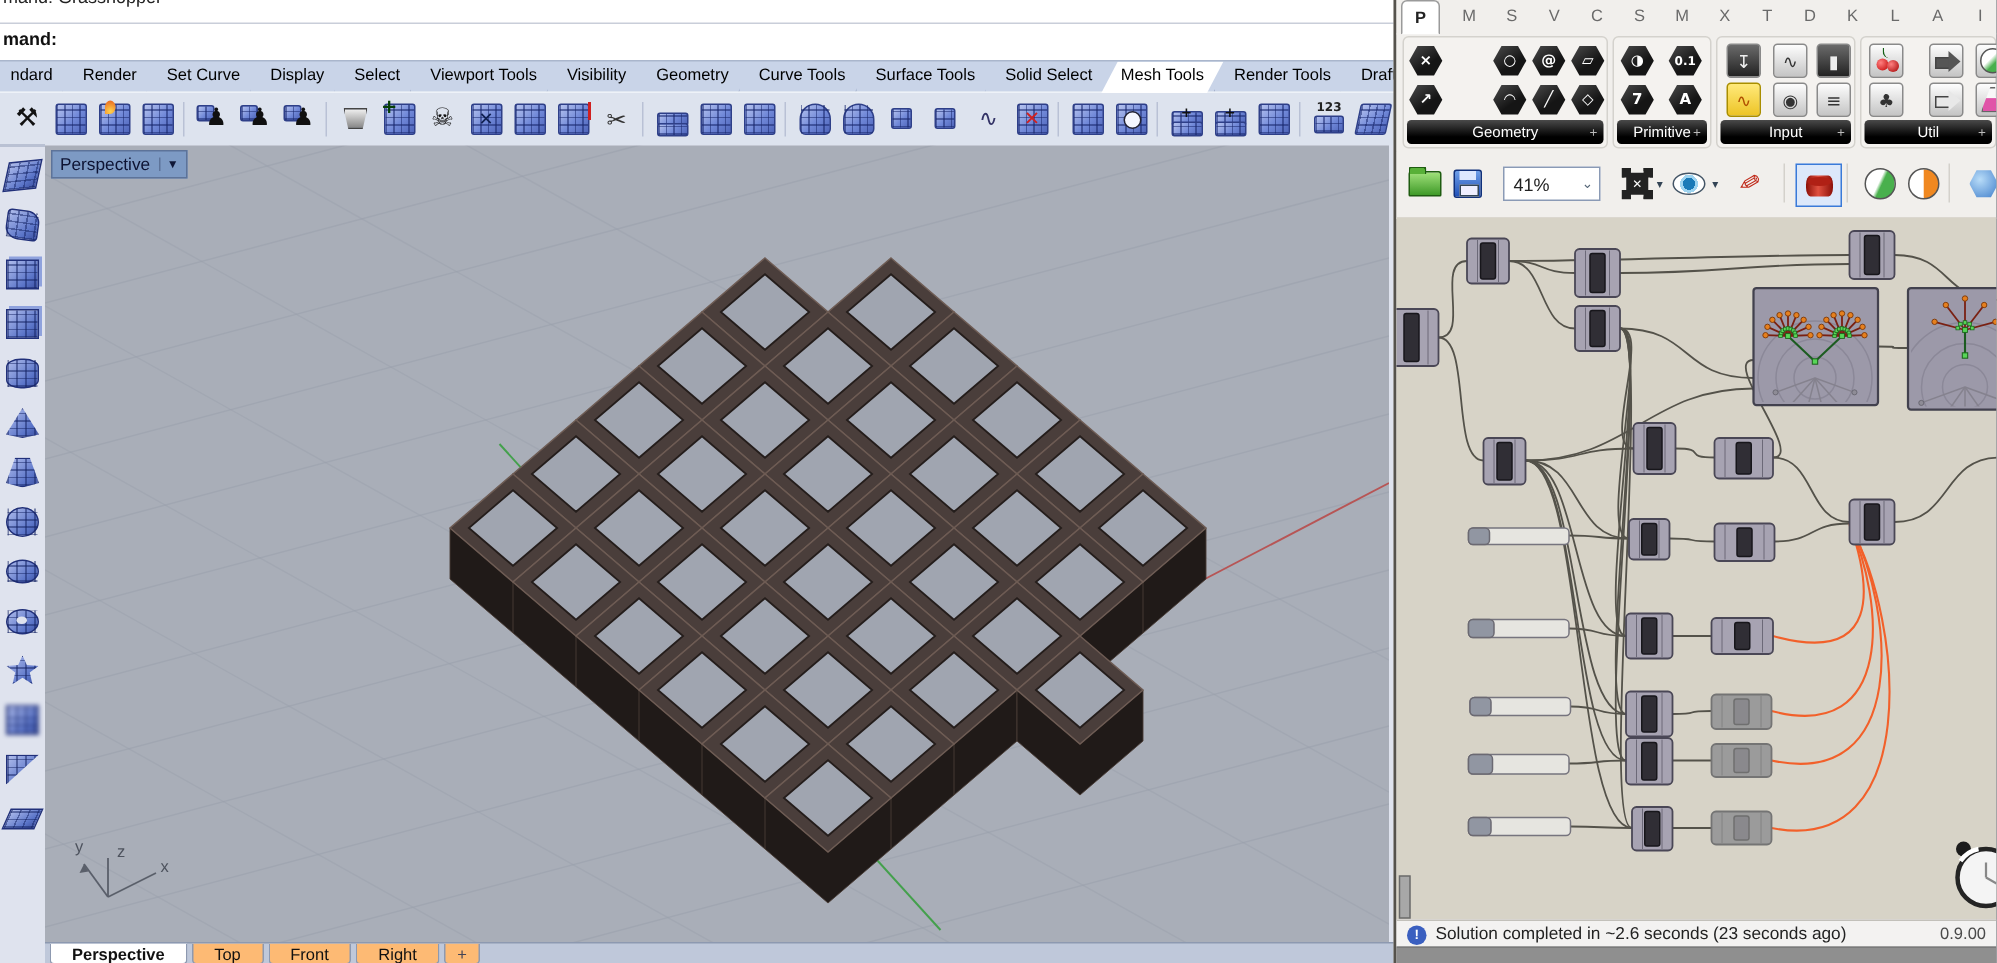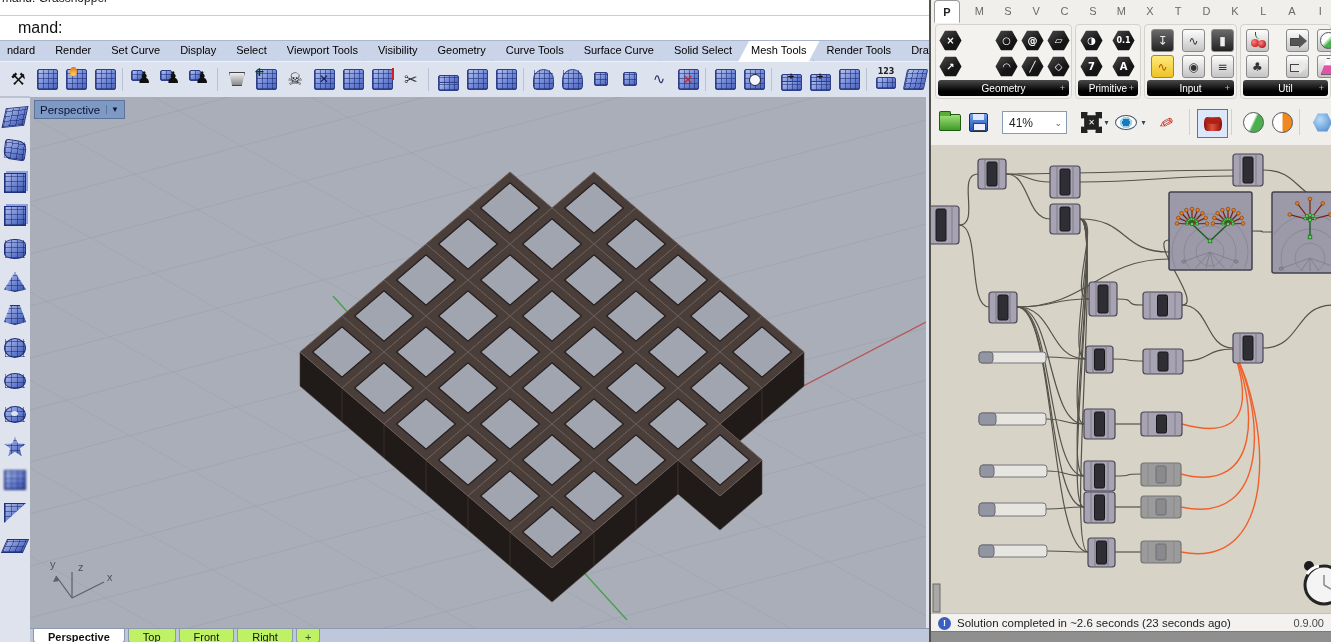--- a/index.html
+++ b/index.html
@@ -3,21 +3,21 @@
 <meta charset="utf-8">
 <style>
   html,body{margin:0;padding:0;background:#666;}
   #screen{position:relative;width:1331px;height:642px;overflow:hidden;background:#dfe3ee;
     font-family:"Liberation Sans","DejaVu Sans",sans-serif;-webkit-user-select:none;user-select:none;}
   .abs{position:absolute;}
   
   #rh-history{left:0;top:0;width:930px;height:6px;overflow:hidden;background:#fff;}
   #rh-history span{display:block;margin-top:-9px;font-size:12px;color:#222;padding-left:2px;}
   #rh-div1{left:0;top:15px;width:930px;height:1px;background:#c9ced9;}
-  #rh-prompt{left:18px;top:19px;font-size:16px;font-weight:normal;color:#111;}
+  #rh-prompt{left:2px;top:19px;font-size:12px;font-weight:bold;color:#111;}
   #rh-cmdbg{left:0;top:6px;width:930px;height:34px;background:#fff;}
   #rh-tabs{left:0;top:40px;width:930px;height:21px;background:#c9d4e8;border-top:1px solid #aab6cc;
     display:flex;align-items:stretch;overflow:hidden;}
   .rtab{position:relative;flex:0 0 auto;font-size:11px;color:#000;padding:3px 13px 0 13px;margin-left:-7px;
     clip-path:polygon(11px 0,100% 0,calc(100% - 11px) 100%,0 100%);background:transparent;cursor:default;}
   .rtab.active{background:#fff;z-index:3;}
   .rtab:not(.active){border-left:1px solid #97a5c2;}
   #rh-toolbar{left:0;top:61px;width:930px;height:35px;background:#dde3ee;border-top:1px solid #eef2f8;}
   .ricon{position:absolute;top:4px;width:26px;height:26px;display:flex;align-items:center;justify-content:center;cursor:pointer;}
   .meshtile{width:19px;height:19px;border:1px solid #2e3f88;border-radius:2px;
@@ -37,21 +37,21 @@
     background:repeating-linear-gradient(0deg,rgba(20,35,100,.5) 0 1px,transparent 1px 5px),
                repeating-linear-gradient(90deg,rgba(20,35,100,.5) 0 1px,transparent 1px 6px);}
   
   #rh-viewport{left:30px;top:97px;width:896px;height:531px;background:#a9aeb8;overflow:hidden;cursor:crosshair;}
   #vp-label{left:4px;top:3px;height:17px;display:flex;align-items:center;background:#7d9ac4;
     border:1px solid #5d7399;color:#0d1333;font-size:11.5px;padding:0 5px;gap:6px;cursor:pointer;}
   #vp-label .dd{border-left:1px solid #5d7399;padding-left:4px;font-size:8px;color:#101838;}
   
   #rh-bottabs{left:30px;top:628px;width:900px;height:14px;background:#bfc8da;border-top:1px solid #8d99b0;
     display:flex;overflow:hidden;}
-  .btab{flex:0 0 auto;font-size:11px;color:#111;background:#bef264;border:1px solid #8d99b0;border-top:none;
+  .btab{flex:0 0 auto;font-size:11px;color:#111;background:#fdba74;border:1px solid #8d99b0;border-top:none;
     padding:2px 14px 10px 14px;margin-left:3px;border-radius:0 0 3px 3px;cursor:pointer;}
   .btab.active{background:#fff;font-weight:bold;}
   .btab.plus{padding:2px 8px 10px 8px;color:#445;}
   
   #gh{left:929px;top:0;width:402px;height:642px;background:#f1efec;border-left:2px solid #55524c;box-sizing:border-box;}
   #gh-tabs{position:absolute;left:0;top:0;width:100%;height:22px;background:#f1efec;border-bottom:1px solid #a9a9a9;}
   .gtab{position:absolute;top:0;height:21px;font-size:11px;color:#6a6a6a;display:flex;align-items:center;justify-content:center;cursor:pointer;}
   .gtab.active{background:#fff;border:1px solid #9a9a9a;border-bottom:1px solid #fff;border-radius:4px 4px 0 0;
     color:#222;font-weight:bold;z-index:2;}
   #gh-pal{position:absolute;left:0;top:22px;width:100%;height:79px;background:#f1efec;}
@@ -99,21 +99,21 @@
     <div class="abs" id="rh-tabs">
         <div class="rtab">ndard</div>
         <div class="rtab">Render</div>
         <div class="rtab">Set Curve</div>
         <div class="rtab">Display</div>
         <div class="rtab">Select</div>
         <div class="rtab">Viewport Tools</div>
         <div class="rtab">Visibility</div>
         <div class="rtab">Geometry</div>
         <div class="rtab">Curve Tools</div>
-        <div class="rtab">Surface Curve</div>
+        <div class="rtab">Surface Tools</div>
         <div class="rtab">Solid Select</div>
         <div class="rtab active">Mesh Tools</div>
         <div class="rtab">Render Tools</div>
         <div class="rtab">Drafting</div>
       </div>
     <div class="abs" id="rh-toolbar">
         <div class="ricon" style="left: 5px;">
           <span class="rglyph" style="font-size:17px;color:#111">⚒</span>
         </div>
         <div class="ricon" style="left: 34px;">

